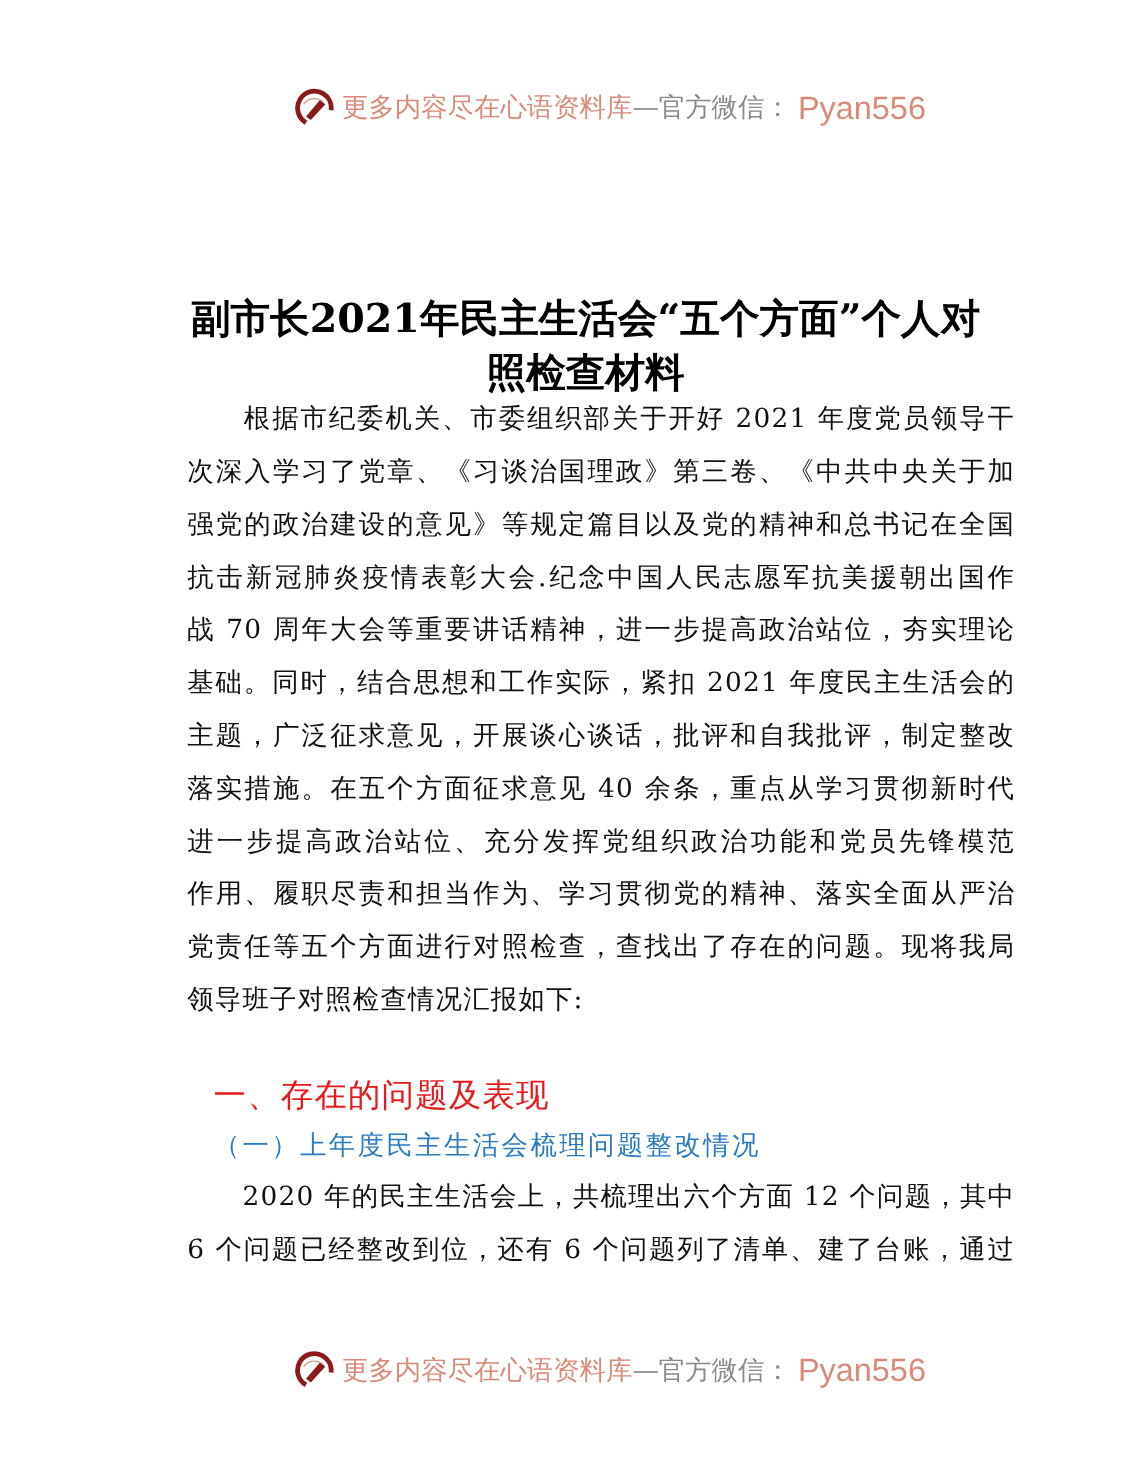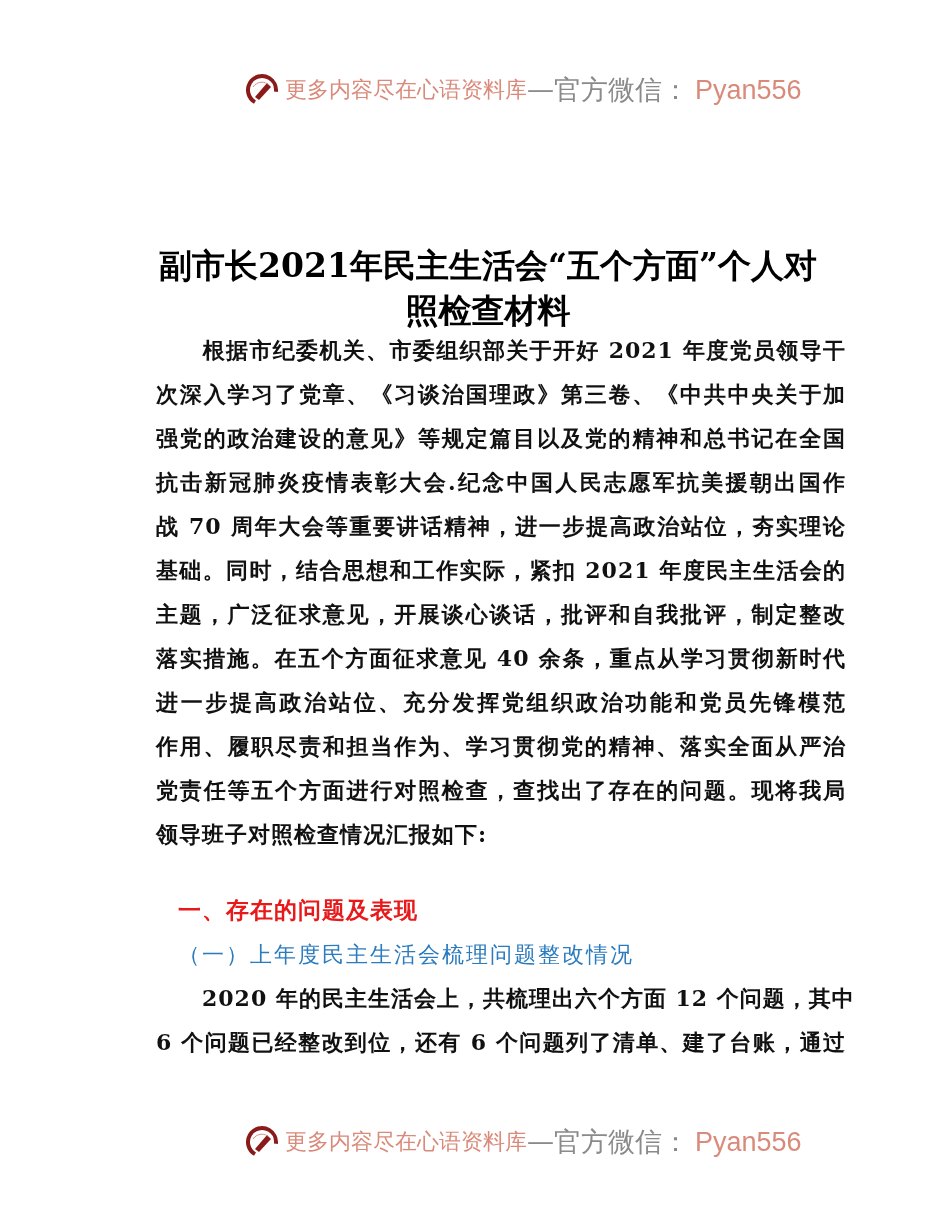--- a/index.html
+++ b/index.html
@@ -3,27 +3,27 @@
   <meta charset="utf-8">
   <style>
     html, body { margin: 0; padding: 0; background: #ffffff; }
     body { width: 950px; height: 1230px; position: relative; overflow: hidden; font-family: "DejaVu Serif", serif; }
     .page { position: absolute; left: 13px; top: 0; width: 950px; height: 1230px; background: #fff; }
     .banner { position: absolute; left: 232px; height: 40px; display: flex; align-items: center; white-space: nowrap; }
     .banner.top { top: 70px; }
     .banner.bottom { top: 1122px; }
     .banner .logo { width: 34px; height: 34px; margin-right: 6px; }
     .banner .b1 { color: #d98a7a; font-size: 22px; font-family: "DejaVu Serif", serif; letter-spacing: 0px; }
-    .banner .b2 { color: #8a8a8a; font-size: 27px; font-family: "DejaVu Serif", serif; }
+    .banner .b2 { color: #8a8a8a; font-size: 22px; font-family: "DejaVu Serif", serif; }
     .banner .b3 { color: #d98a7a; font-size: 27px; font-family: "Liberation Sans", sans-serif; margin-left: 6px; }
     .title { position: absolute; left: 100px; width: 750px; top: 215px; text-align: center; font-family: "DejaVu Serif", serif; font-weight: bold; font-size: 33px; line-height: 45px; color: #000; letter-spacing: 0px; margin-top: 28px; }
-    .body-text { position: absolute; left: 143px; width: 690px; font-family: "DejaVu Serif", serif; font-size: 22px; color: #111; font-weight: bold; }
+    .body-text { position: absolute; left: 143px; width: 690px; font-family: "DejaVu Serif", serif; font-size: 22px; color: #111; }
     .line { height: 44px; line-height: 44px; white-space: nowrap; text-align: justify; text-align-last: justify; letter-spacing: 1px; }
     .line.last { text-align-last: left; }
-    .h1 { position: absolute; left: 165px; top: 895px; font-family: "Liberation Sans", sans-serif; font-weight: bold; font-size: 23px; color: #e8191a; letter-spacing: 1px; }
+    .h1 { position: absolute; left: 165px; top: 895px; font-family: "Liberation Sans", sans-serif; font-weight: normal; font-size: 27px; color: #e8191a; letter-spacing: 1px; }
     .h2 { position: absolute; left: 165px; top: 940px; font-family: "DejaVu Serif", serif; font-size: 22px; color: #2b7bbf; letter-spacing: 2px; }
   </style>
 </head>
 <body>
 
 <div class="page">
 
   <div class="banner top">
     <svg class="logo" viewBox="0 0 34 34">
       <circle cx="17" cy="17" r="14" fill="none" stroke="#8b1a1a" stroke-width="4" stroke-dasharray="60 28" transform="rotate(120 17 17)"></circle>

